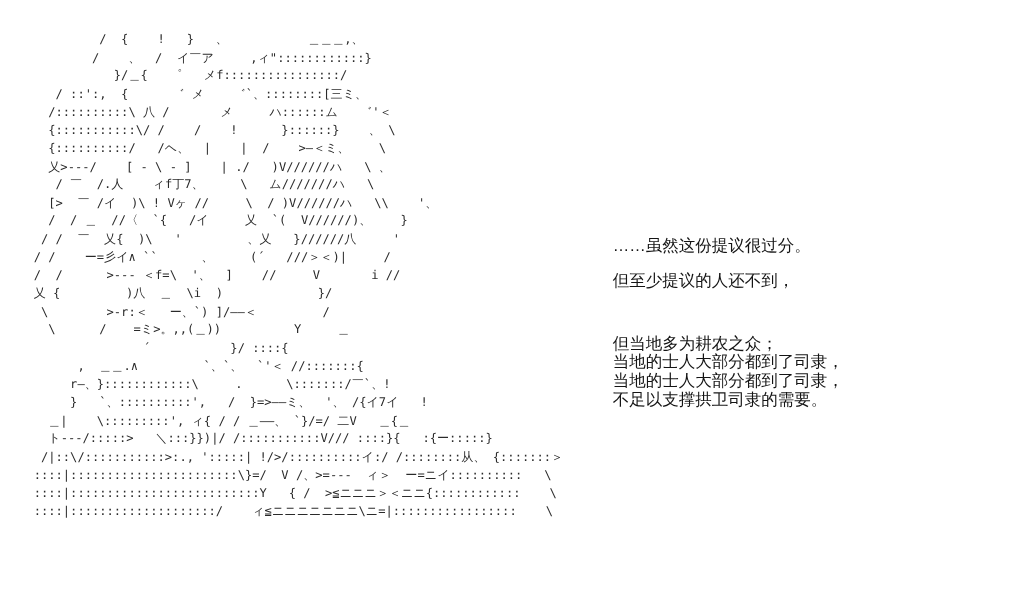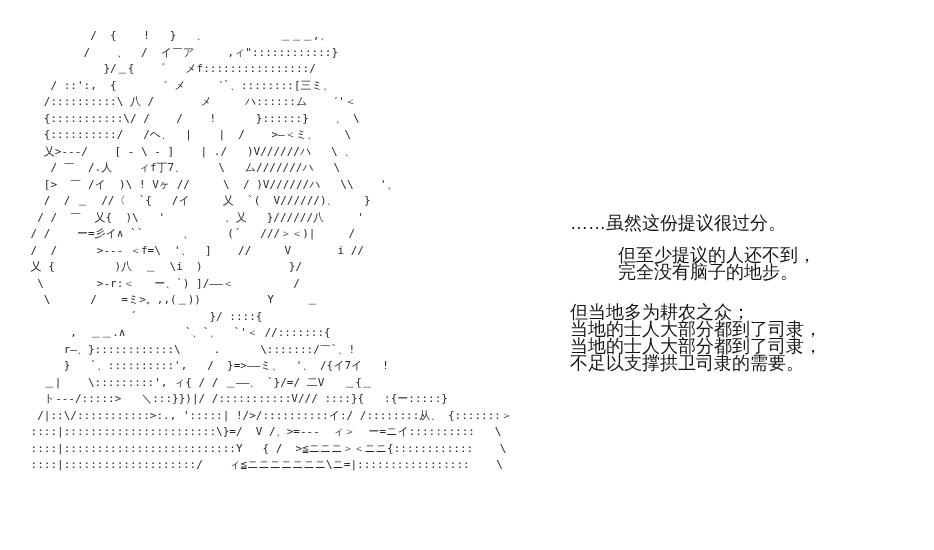--- a/index.html
+++ b/index.html
@@ -30,29 +30,29 @@
   }
   .dialogue {
     position: absolute;
     left: 557px;
     top: 0;
     width: 360px;
     height: 550px;
   }
   .dlg-block {
     position: absolute;
-    left: 13px;
+    left: 0;
     font-family: "Liberation Sans", "DejaVu Sans", sans-serif;
-    font-size: 18px;
+    font-size: 15px;
     line-height: 17px;
     color: #141414;
     white-space: nowrap;
   }
   .b1 { top: 215px; }
-  .b2 { top: 247px; margin-left: 48px; }
+  .b2 { top: 247px; }
   .b3 { top: 304px; }
   .b4 { top: 411px; }
 </style>
 </head>
 <body>
 
 <div class="page">
 
   <pre class="aa">          /  {    !   }   、           ＿＿＿,、
          /    、  /  イ￣ア     ,ィ"::::::::::::}
@@ -81,21 +81,20 @@
  ::::|:::::::::::::::::::::::\}=/  V /、&gt;=---  ィ＞  ー=ニイ::::::::::   \
  ::::|::::::::::::::::::::::::::Y   { /  &gt;≦ニニニ＞＜ニニ{::::::::::::    \
  ::::|::::::::::::::::::::/    ィ≦ニニニニニニニ\ニ=|:::::::::::::::::    \</pre>
 
   <div class="dialogue">
     <div class="dlg-block b1">
         <div>……虽然这份提议很过分。</div>
       </div>
     <div class="dlg-block b2">
         <div>但至少提议的人还不到，</div>
-        <div>完全没有脑子的地步。</div>
       </div>
     <div class="dlg-block b3">
         <div>但当地多为耕农之众；</div>
         <div>当地的士人大部分都到了司隶，</div>
         <div>当地的士人大部分都到了司隶，</div>
         <div>不足以支撑拱卫司隶的需要。</div>
       </div>
   </div>
 
 </div>

